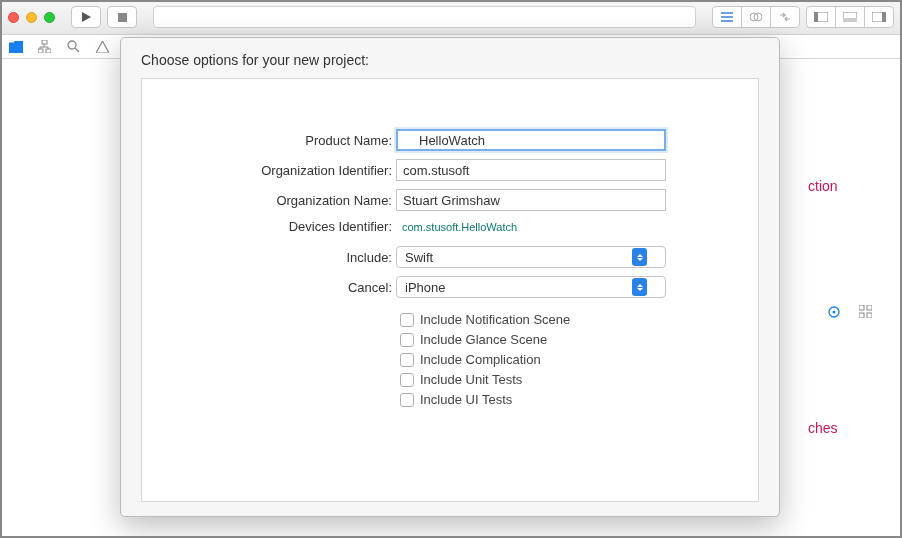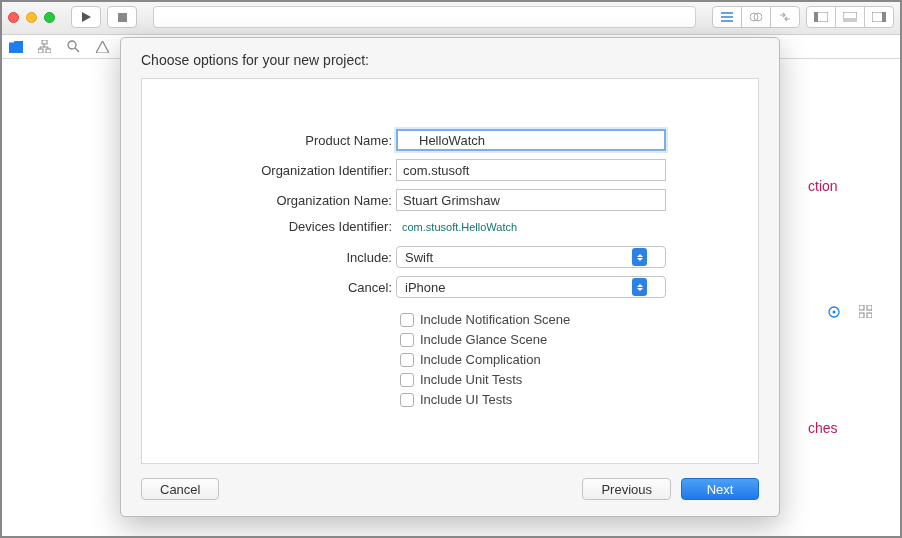--- a/index.html
+++ b/index.html
@@ -245,21 +245,15 @@
           <span>Include Unit Tests</span>
         </div>
         <div class="check-row">
           <span class="chk"></span>
           <span>Include UI Tests</span>
         </div>
       </div>
 
     </div>
   </div>
-  <div class="sheet-footer">
-    <div class="btn">Cancel</div>
-    <div class="footer-spacer"></div>
-    <div class="btn">Previous</div>
-    <div class="btn primary">Next</div>
-  </div>
 </div>
 
 <div class="outer-border"></div>
 
 </body></html>

